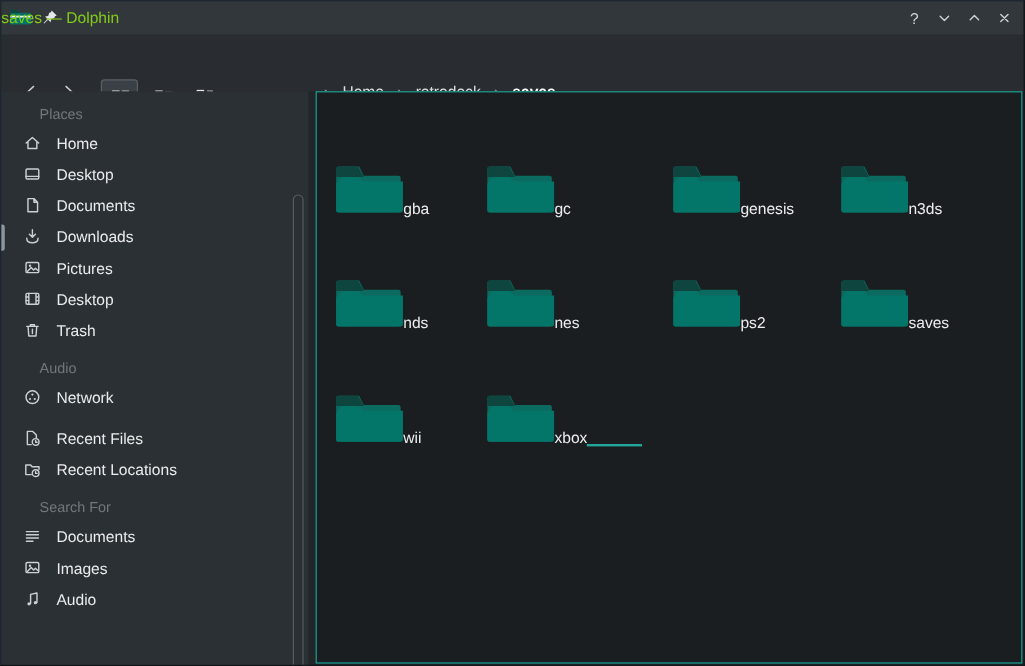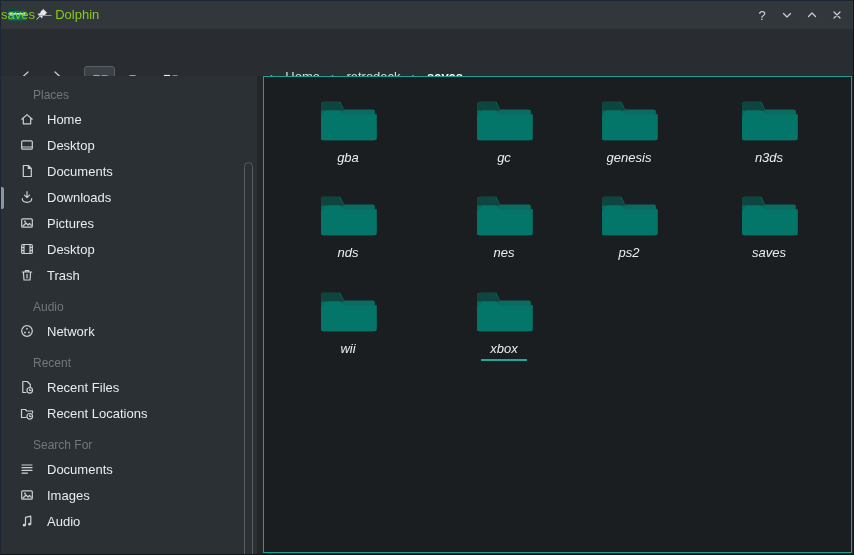--- a/index.html
+++ b/index.html
@@ -49,24 +49,24 @@
   .side-item { height:26px; display:flex; align-items:center; padding-left:18px; gap:12px;
                font-size:13px; color:#E9EBEC; }
   .side-item .ic { width:16px; height:16px; flex:0 0 16px; }
   .side-scrollbar { position:absolute; left:243px; top:86px; width:9px; height:441px;
                     border:1px solid #565C61; border-radius:5px; background:transparent; }
   .edge-notch { position:absolute; left:0; top:186px; width:3px; height:22px; background:#8f969b; border-radius:0 2px 2px 0; }
 
   
   .view { position:absolute; left:262px; top:75px; right:1px; bottom:1px;
           border:1px solid #1CA195; background:#1B1E20; }
-  .cell { position:absolute; width:140px; height:92px; display:flex; flex-direction:column; align-items:center;
-          padding-top:7px;font-style:italic; }
+  .cell { position:absolute; width:140px; height:92px; display:flex; align-items:flex-end;
+          padding-top:7px; }
   .r1 { top:12px; } .r2 { top:107px; } .r3 { top:203px; }
-  .c1 { left:14px; } .c2 { left:170px; } .c3 { left:295px; } .c4 { left:435px; }
+  .c1 { left:14px; } .c2 { left:140px; } .c3 { left:295px; } .c4 { left:435px; }
   .cell .fname { margin-top:6px; font-size:13px; color:#ECEDEE; }
   .uline { width:46px; height:2px; margin-top:3px; background:#23A79A; }
 </style>
 </head>
 <body>
 
 <div class="titlebar">
   <span class="app-icon">
     <svg width="18" height="16" viewBox="0 0 60 50">
       <path d="M2 8 a2 2 0 0 1 2-2 h18 l4 8 h30 a2 2 0 0 1 2 2 v28 a2 2 0 0 1 -2 2 H4 a2 2 0 0 1 -2-2 Z" fill="#0B6B60"></path>
@@ -233,21 +233,20 @@
           <circle class="stk" cx="8" cy="8" r="5.3"></circle>
           <circle cx="8" cy="5.8" r="0.9" fill="#CDD0D2"></circle>
           <circle cx="6" cy="9.5" r="0.9" fill="#CDD0D2"></circle>
           <circle cx="10" cy="9.5" r="0.9" fill="#CDD0D2"></circle>
         </svg>
       <span>Network</span>
     </div>
   </div>
 
   <div class="side-section">
-    <div class="side-header">Recent</div>
     <div class="side-item">
       <svg class="ic" viewBox="0 0 16 16">
           <path class="stk" d="M3.8 2.5 H8.3 L11.3 5.5 V8 M3.8 2.5 V13.5 H7"></path>
           <circle class="stk" cx="10.7" cy="11.3" r="2.8"></circle>
           <path class="stk" d="M10.7 10 V11.5 H12"></path>
         </svg>
       <span>Recent Files</span>
     </div>
     <div class="side-item">
       <svg class="ic" viewBox="0 0 16 16">

